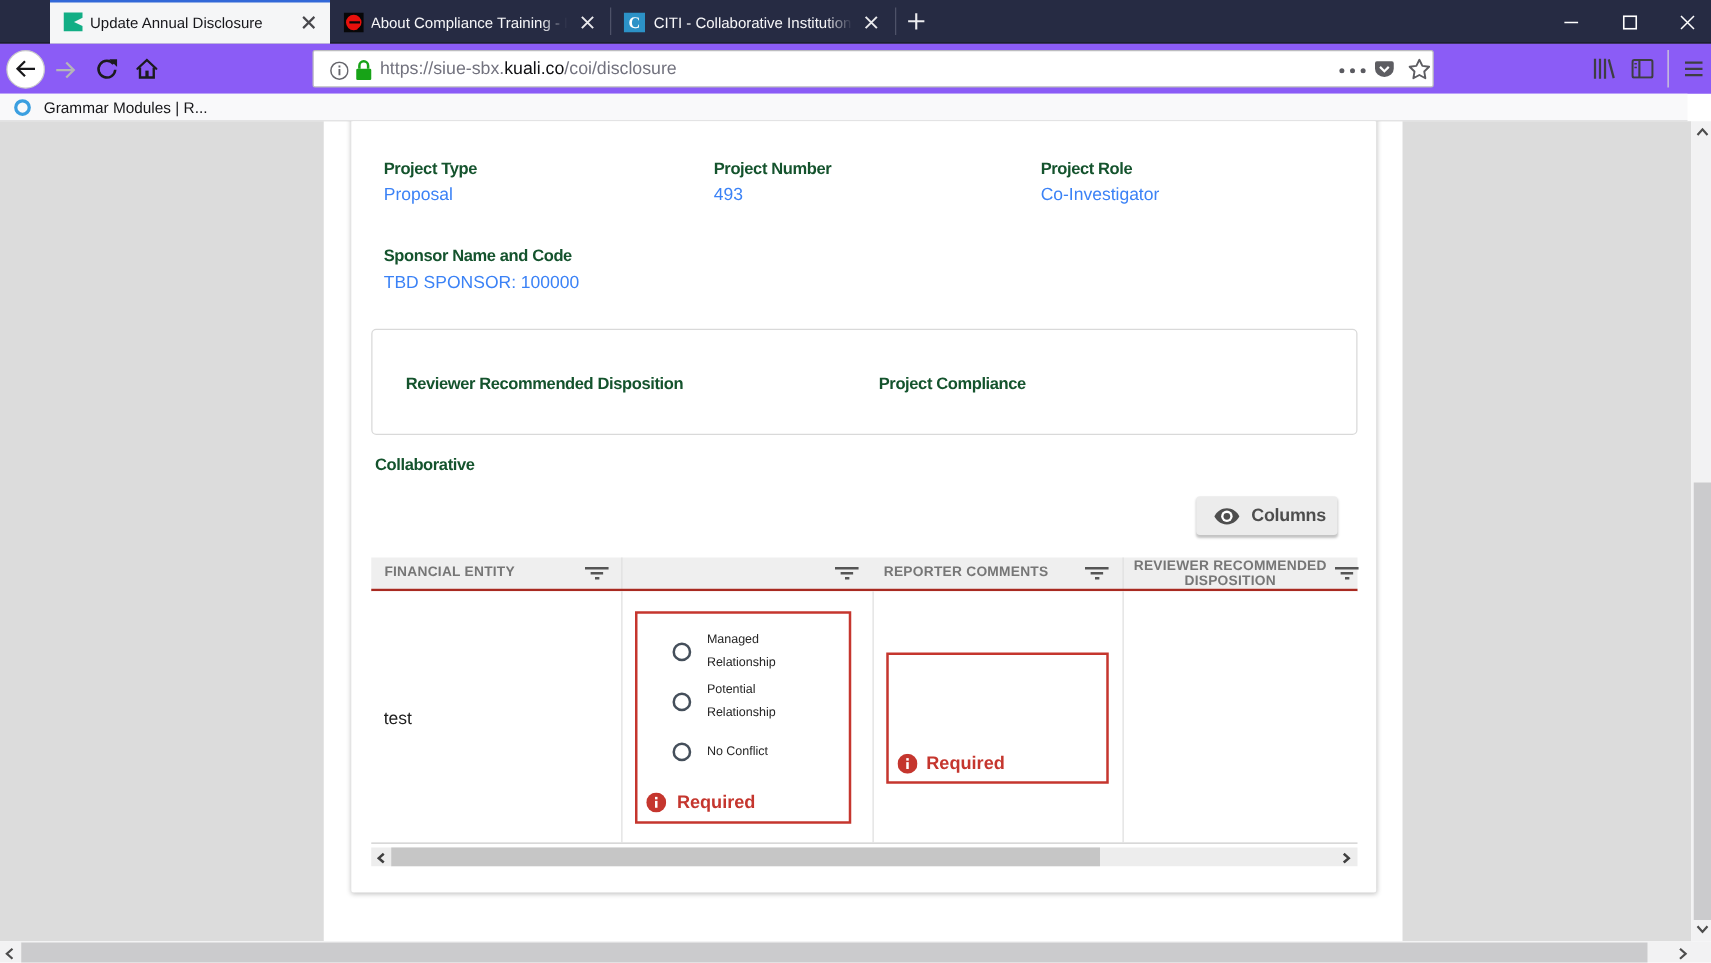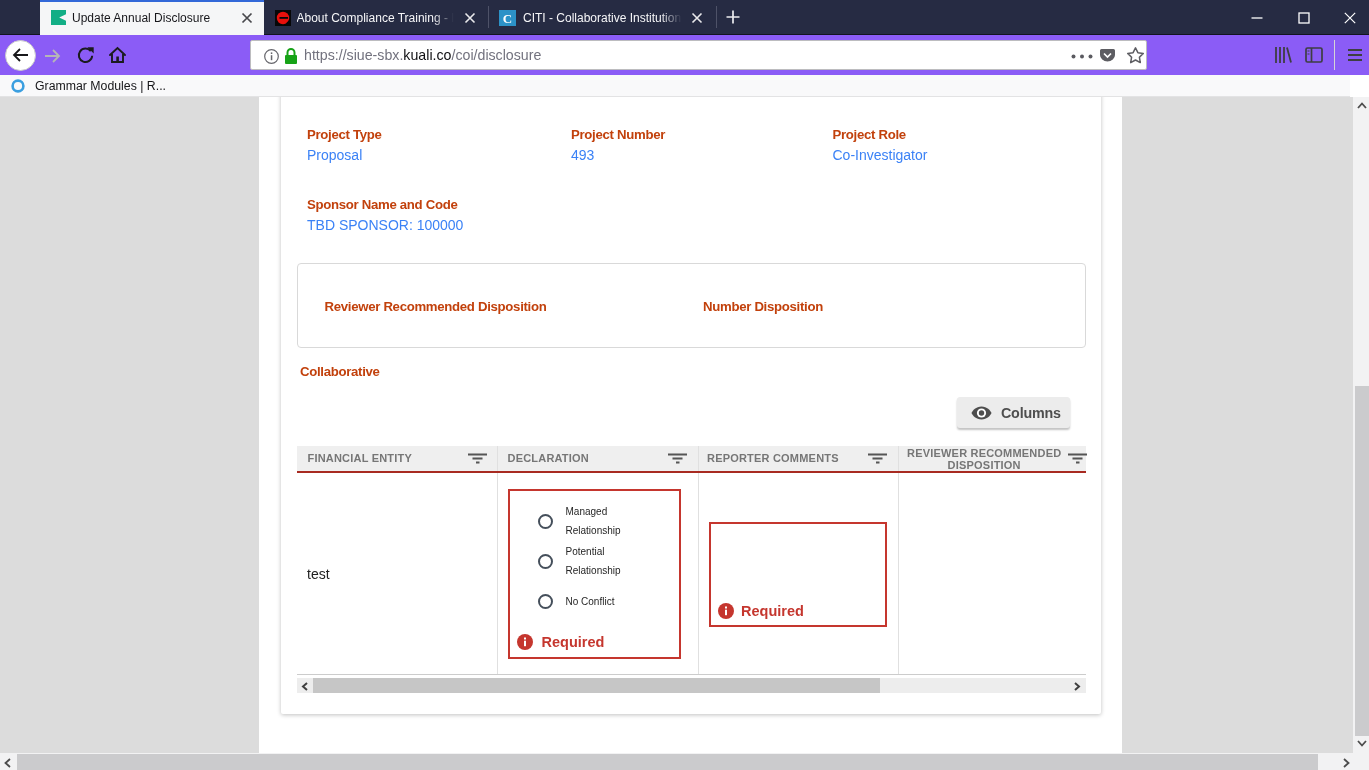--- a/index.html
+++ b/index.html
@@ -19,21 +19,21 @@
   #urlbar { position:absolute; left:250px; top:4.5px; width:897px; height:30px; background:#fff; border:1px solid #bcbcbf; border-radius:2px; }
   #urltext { position:absolute; left:53px; top:6.5px; font-size:14.2px; color:#72727e; white-space:nowrap; }
   #urltext b { color:#0f0f12; font-weight:normal; }
   
   #bookbar { position:absolute; left:0; top:75px; width:1350px; height:22px; background:#f9f9fa; border-bottom:1px solid #e3e3e4; }
   #bookbar .txt { position:absolute; left:35px; top:4px; font-size:12.3px; color:#17171a; }
   
   #content { position:absolute; left:0; top:97px; width:1353px; height:656px; background:#dcdcdc; overflow:hidden; }
   #main { position:absolute; left:259px; top:0; width:863px; height:656px; background:#fff; }
   #card { position:absolute; left:281px; top:-20px; width:820px; height:637px; background:#fff; border-radius:2px; box-shadow:0 1px 4px rgba(0,0,0,0.25); }
-  .lbl { position:absolute; font-size:13.2px; letter-spacing:-0.3px; font-weight:bold; color:#c2410c; white-space:nowrap; line-height:15px; }
+  .lbl { position:absolute; font-size:13.2px; letter-spacing:-0.3px; font-weight:bold; color:#14532d; white-space:nowrap; line-height:15px; }
   .val { position:absolute; font-size:14px; color:#3b82f6; white-space:nowrap; }
   #innerbox { position:absolute; left:15.5px; top:186px; width:789px; height:85px; border:1px solid #d9d9d9; border-radius:4px; background:#fff; }
   #colbtn { position:absolute; left:676px; top:320px; width:113px; height:31px; background:#ececec; border-radius:3px; box-shadow:0 2px 2px rgba(0,0,0,0.24); }
   #colbtn span { position:absolute; left:44px; top:7.5px; font-size:14.3px; letter-spacing:-0.2px; font-weight:bold; color:#4e4e4e; }
   
   #thead { position:absolute; left:15.5px; top:369px; width:789px; height:24.5px; background:#efefef; }
   .hcol { position:absolute; top:0; height:24.5px; border-right:1px solid #e0e0e0; }
   .htxt { position:absolute; font-size:11px; font-weight:bold; color:#767676; letter-spacing:0.2px; line-height:11.5px; }
   #redline { position:absolute; left:15.5px; top:393.5px; width:789px; height:2px; background:#a82a21; }
   #trow { position:absolute; left:15.5px; top:395.5px; width:789px; height:202px; background:#fff; border-bottom:1px solid #cccccc; }
@@ -174,38 +174,35 @@
     <div class="lbl" style="left:26px;top:50px;">Project Type</div>
     <div class="val" style="left:26px;top:70px;">Proposal</div>
     <div class="lbl" style="left:290px;top:50px;">Project Number</div>
     <div class="val" style="left:290px;top:70px;">493</div>
     <div class="lbl" style="left:551.5px;top:50px;">Project Role</div>
     <div class="val" style="left:551.5px;top:70px;">Co-Investigator</div>
     <div class="lbl" style="left:26px;top:120px;">Sponsor Name and Code</div>
     <div class="val" style="left:26px;top:140px;">TBD SPONSOR: 100000</div>
     <div id="innerbox">
       <div class="lbl" style="left:27px;top:35px;">Reviewer Recommended Disposition</div>
-      <div class="lbl" style="left:405.5px;top:35px;">Number Disposition</div>
+      <div class="lbl" style="left:405.5px;top:35px;">Project Compliance</div>
     </div>
     <div class="lbl" style="left:19px;top:287px;">Collaborative</div>
     <div id="colbtn">
       <svg class="abs" style="left:14px;top:8.5px" width="21" height="14" viewBox="0 0 21 14">
           <path d="M10.5 0.5 C5 0.5 1.6 4.5 0.5 7 C1.6 9.5 5 13.5 10.5 13.5 C16 13.5 19.4 9.5 20.5 7 C19.4 4.5 16 0.5 10.5 0.5 Z" fill="#4e4e4e"></path>
           <circle cx="10.5" cy="7" r="4.6" fill="#fff"></circle>
           <circle cx="10.5" cy="7" r="2.7" fill="#4e4e4e"></circle>
         </svg>
       <span>Columns</span>
     </div>
 
     <div id="thead">
       <div class="hcol" style="left:0;width:201.5px;">
           <div class="htxt" style="left:11px;top:7px;">FINANCIAL ENTITY</div>
-        </div>
-      <div class="hcol" style="left:201.5px;width:201px;">
-          <div class="htxt" style="left:9.5px;top:7px;">DECLARATION</div>
         </div>
       <div class="hcol" style="left:402.5px;width:200px;">
           <div class="htxt" style="left:8px;top:7px;">REPORTER COMMENTS</div>
         </div>
       <div class="hcol" style="left:602.5px;width:186.5px;border-right:none;">
           <div class="htxt" style="left:8px;top:2px;text-align:center;">REVIEWER RECOMMENDED<br>DISPOSITION</div>
         </div>
       <svg class="abs filtico" style="left:171.5px;top:6.5px" width="19" height="11" viewBox="0 0 19 11">
           <path d="M0 1.5 H19 M4.5 5.5 H14.5 M8 9.5 H11.5" stroke="#555" stroke-width="2"></path>
         </svg>

